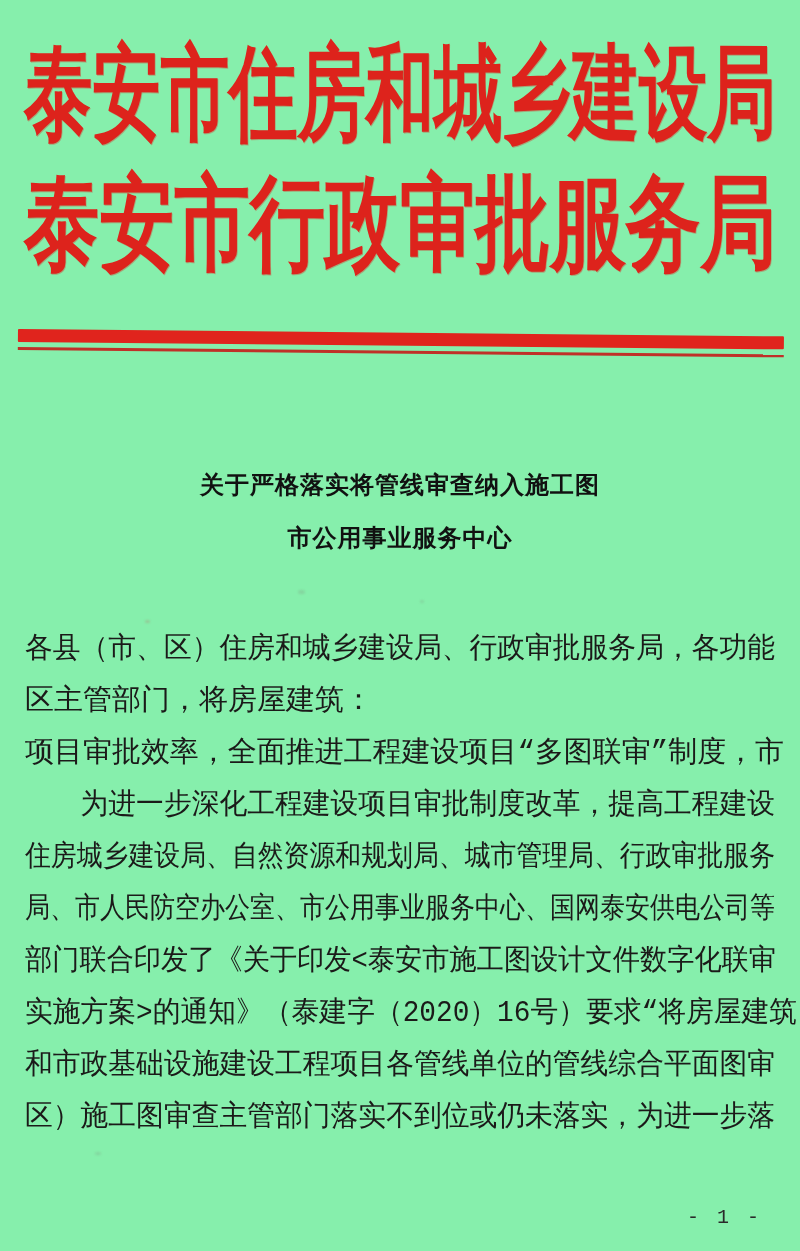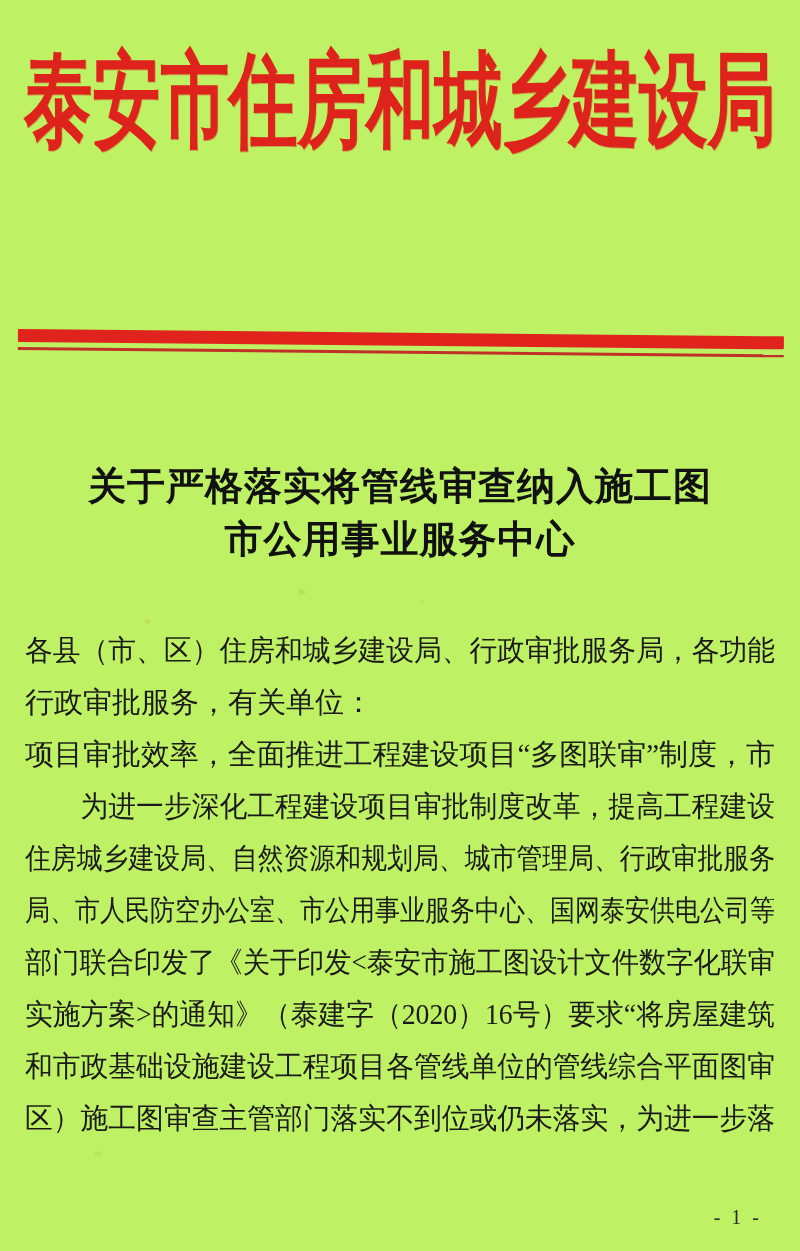--- a/index.html
+++ b/index.html
@@ -6,23 +6,24 @@
     margin: 0;
     padding: 0;
     background: #e9e9e9;
     font-family: "Liberation Serif", "DejaVu Serif", serif;
   }
   .page {
     position: relative;
     width: 800px;
     height: 1251px;
     margin: 0 auto;
-    background: #bef264;
+    background: #86efac;
     overflow: hidden;
     color: #1c1b1a;
+    font-family: Liberation Mono, monospace;
   }
   
   .speckle {
     position: absolute;
     border-radius: 50%;
     background: rgba(120,100,100,0.18);
     filter: blur(1px);
   }
   .sp1 { left: 298px; top: 590px; width: 7px; height: 4px; }
   .sp2 { left: 145px; top: 620px; width: 5px; height: 3px; background: rgba(190,80,80,0.25); }
@@ -73,21 +74,21 @@
 
   
   .doc-title {
     position: absolute;
     top: 460px;
     left: 0;
     width: 800px;
     text-align: center;
     font-weight: bold;
     color: #111;
-    font-size: 38px;
+    font-size: 24px;
     line-height: 53px;
     letter-spacing: 1px;
   }
 
   
   .doc-body {
     position: absolute;
     top: 624px;
     left: 25px;
     width: 750px;
@@ -116,38 +117,41 @@
 
   <div class="speckle sp1"></div>
   <div class="speckle sp2"></div>
   <div class="speckle sp3"></div>
   <div class="speckle sp4"></div>
 
   <div class="letterhead">
     <div class="line-wrap">
       <span class="fit" style="transform: scaleX(0.6573);">泰安市住房和城乡建设局</span>
     </div>
+    <div class="line-wrap">
+      <span class="fit" style="transform: scaleX(0.7231);">泰安市行政审批服务局</span>
+    </div>
   </div>
 
   <div class="red-rule">
     <div class="thick"></div>
     <div class="thin"></div>
   </div>
 
   <div class="doc-title">
     <div>关于严格落实将管线审查纳入施工图</div>
     <div>市公用事业服务中心</div>
   </div>
 
   <div class="doc-body">
     <div class="doc-line">
       <span class="fit" style="transform: scaleX(0.9579);">各县（市、区）住房和城乡建设局、行政审批服务局，各功能</span>
     </div>
     <div class="doc-line">
-      <span>行政审批服务，有关单位：</span>
+      <span>区主管部门，将房屋建筑：</span>
     </div>
 
     <div class="doc-line">
       <span class="fit" style="transform: scaleX(0.999);">项目审批效率，全面推进工程建设项目“多图联审”制度，市</span>
     </div>
     <div class="doc-line">
       <span class="fit" style="transform: scaleX(0.9579);">　　为进一步深化工程建设项目审批制度改革，提高工程建设</span>
     </div>
     <div class="doc-line">
       <span class="fit" style="transform: scaleX(0.8918);">住房城乡建设局、自然资源和规划局、城市管理局、行政审批服务</span>

